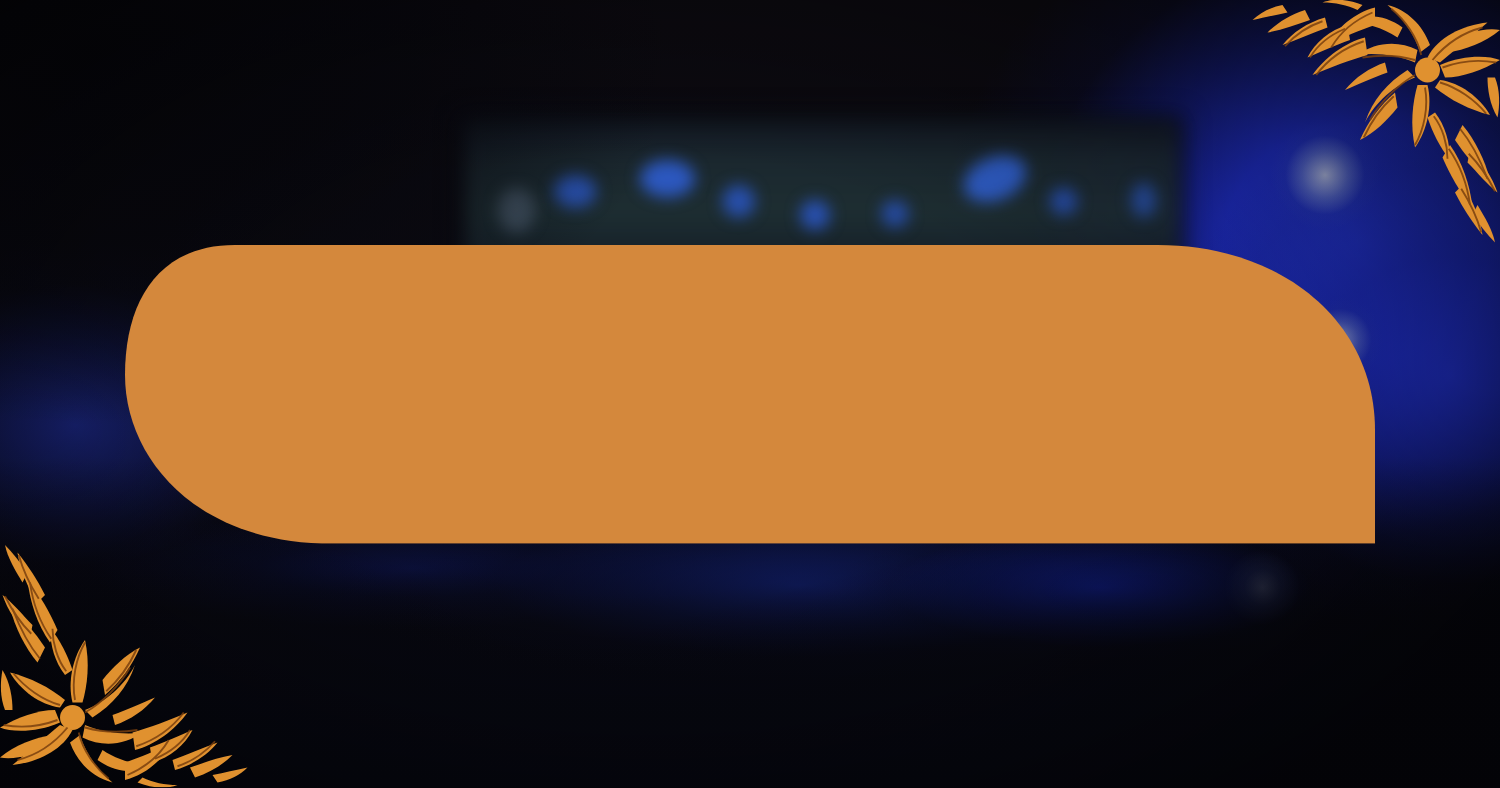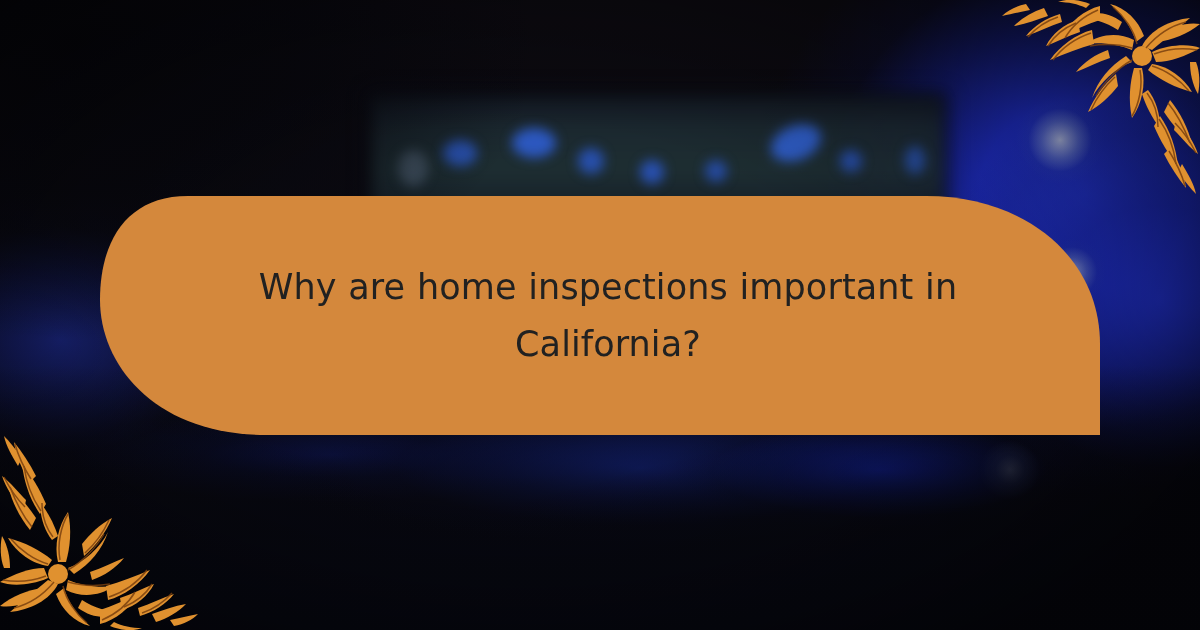--- a/index.html
+++ b/index.html
@@ -260,23 +260,20 @@
                    Z"></path>
         </clipPath>
       </defs>
       <g clip-path="url(#bannerclip)">
         <rect x="0" y="0" width="1004" height="239" fill="#d4883c"></rect>
         <rect x="0" y="0" width="1004" height="239" fill="url(#bgrad)" opacity="0"></rect>
       </g>
     </svg>
   </div>
 
-  <div id="banner-text">
-    <h1 id="headline">Why are home inspections important in California?</h1>
-  </div>
 
   <div class="ornament" id="ornament-tr">
     <svg width="200" height="200" viewBox="0 0 200 200" xmlns="http://www.w3.org/2000/svg">
       <g fill="#e0912f">
 
         <circle cx="142" cy="56" r="10"></circle>
 
         <path d="M142 46 C150 30 170 20 190 18 C176 30 164 40 152 50 Z"></path>
         <path d="M152 52 C170 44 190 44 200 48 C186 56 170 62 156 62 Z"></path>
         <path d="M152 64 C168 66 184 78 192 92 C176 88 160 80 148 70 Z"></path>

